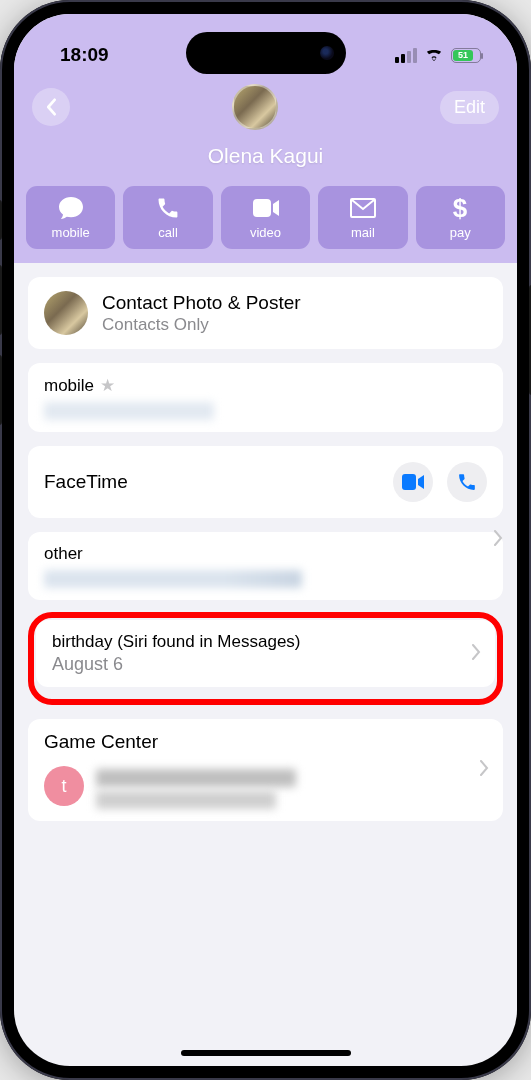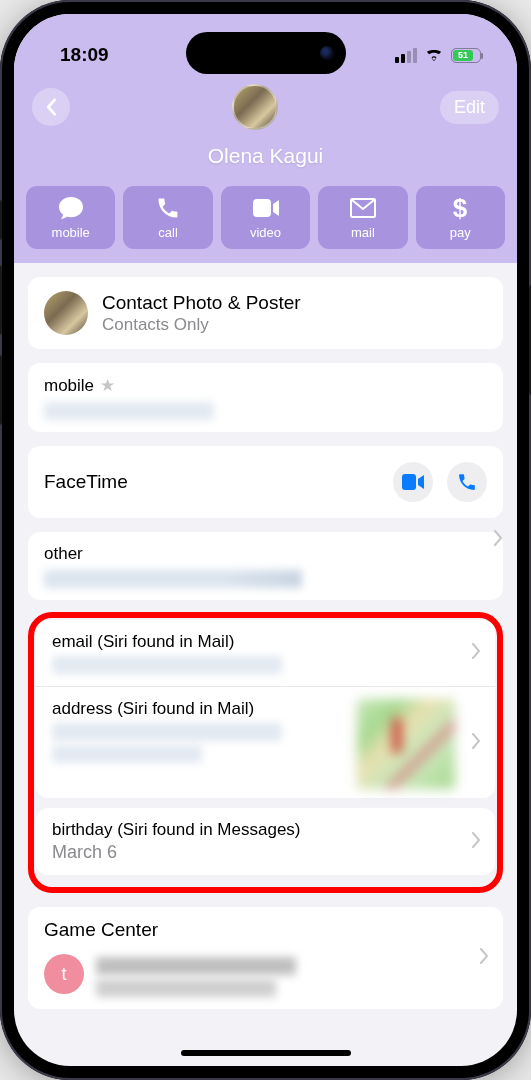--- a/index.html
+++ b/index.html
@@ -405,43 +405,25 @@
       </div>
 
       <div class="card">
         <div class="card-row">
           <div class="field-label">other</div>
           <div class="blurred-value wide"></div>
         </div>
       </div>
 
       <div class="red-highlight">
-        <div class="card">
-          <div class="card-row">
-            <div class="field-label">email (Siri found in Mail)</div>
-            <div class="blurred-value line2"></div>
-            <div class="chev"><svg viewBox="0 0 10 16">
-                  <path d="M2 1l6 7-6 7" stroke="#c6c6c8" stroke-width="2" fill="none" stroke-linecap="round"></path>
-                </svg></div>
-          </div>
-          <div class="card-row address-card-row">
-            <div class="field-label">address (Siri found in Mail)</div>
-            <div class="blurred-value line2"></div>
-            <div class="blurred-value short" style="margin-top:4px"></div>
-            <div class="map-thumb"></div>
-            <div class="chev"><svg viewBox="0 0 10 16">
-                  <path d="M2 1l6 7-6 7" stroke="#c6c6c8" stroke-width="2" fill="none" stroke-linecap="round"></path>
-                </svg></div>
-          </div>
-        </div>
 
         <div class="card">
           <div class="card-row">
             <div class="field-label">birthday (Siri found in Messages)</div>
-            <div class="sub-value">March 6</div>
+            <div class="sub-value">August 6</div>
             <div class="chev"><svg viewBox="0 0 10 16">
                   <path d="M2 1l6 7-6 7" stroke="#c6c6c8" stroke-width="2" fill="none" stroke-linecap="round"></path>
                 </svg></div>
           </div>
         </div>
       </div>
 
       <div class="card game-center">
         <div class="card-row">
           <div class="gc-title">Game Center</div>

